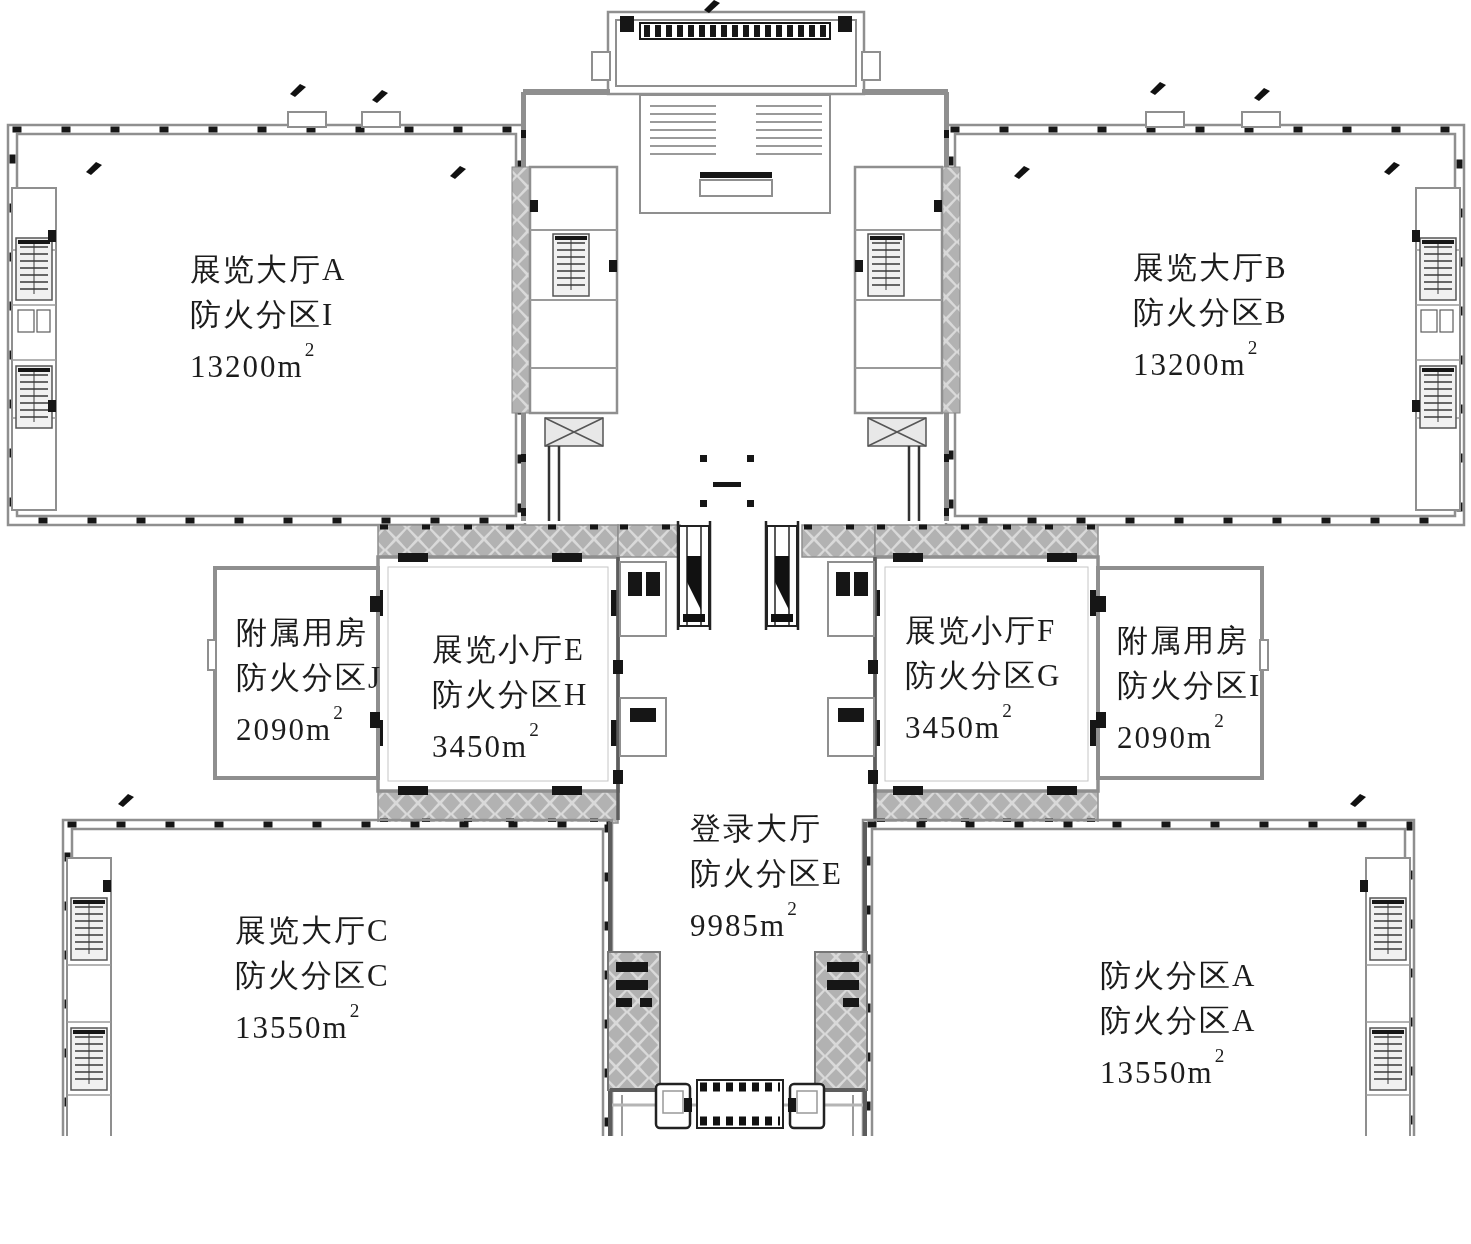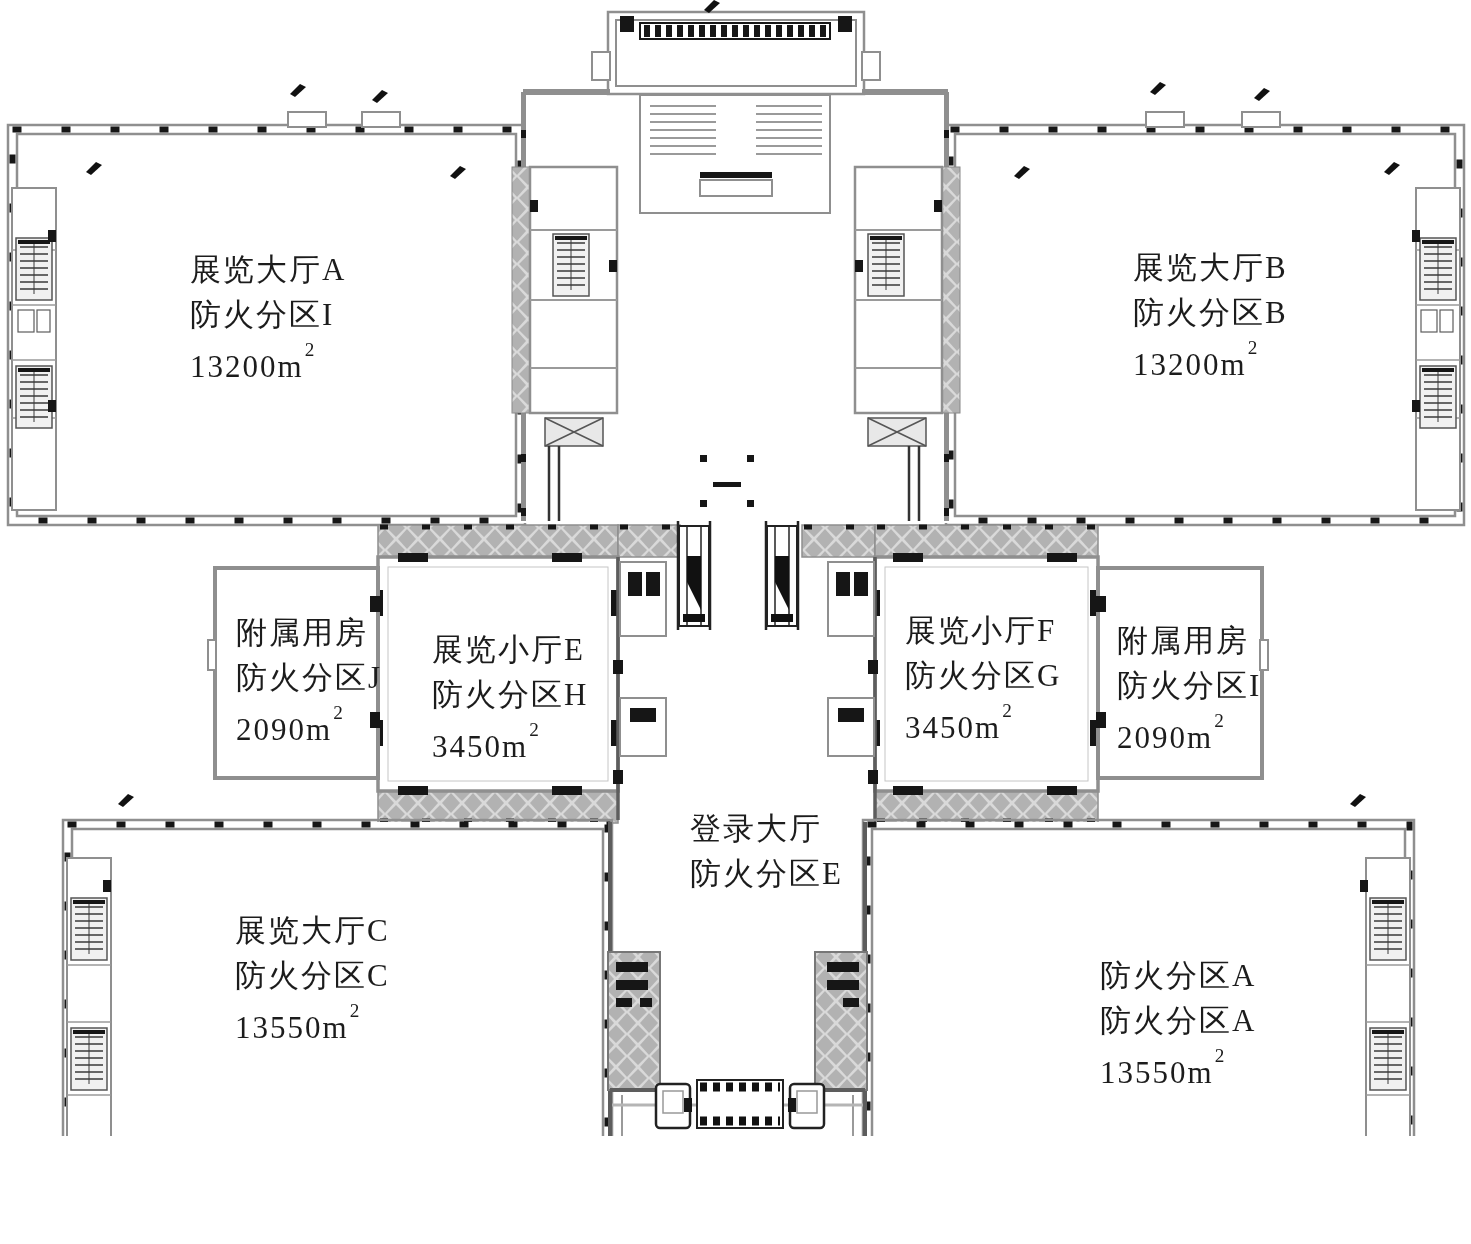--- a/index.html
+++ b/index.html
@@ -344,20 +344,21 @@
 
   <div class="label" style="left:1117px;top:618px">
     <div>附属用房</div>
     <div>防火分区I</div>
     <div><span>2090m</span><sup>2</sup></div>
   </div>
 
   <div class="label" style="left:690px;top:806px">
     <div>登录大厅</div>
     <div>防火分区E</div>
+    <div><span>9985m</span><sup>2</sup></div>
   </div>
 
   <div class="label" style="left:235px;top:908px">
     <div>展览大厅C</div>
     <div>防火分区C</div>
     <div><span>13550m</span><sup>2</sup></div>
   </div>
 
   <div class="label" style="left:1100px;top:953px">
     <div>防火分区A</div>

